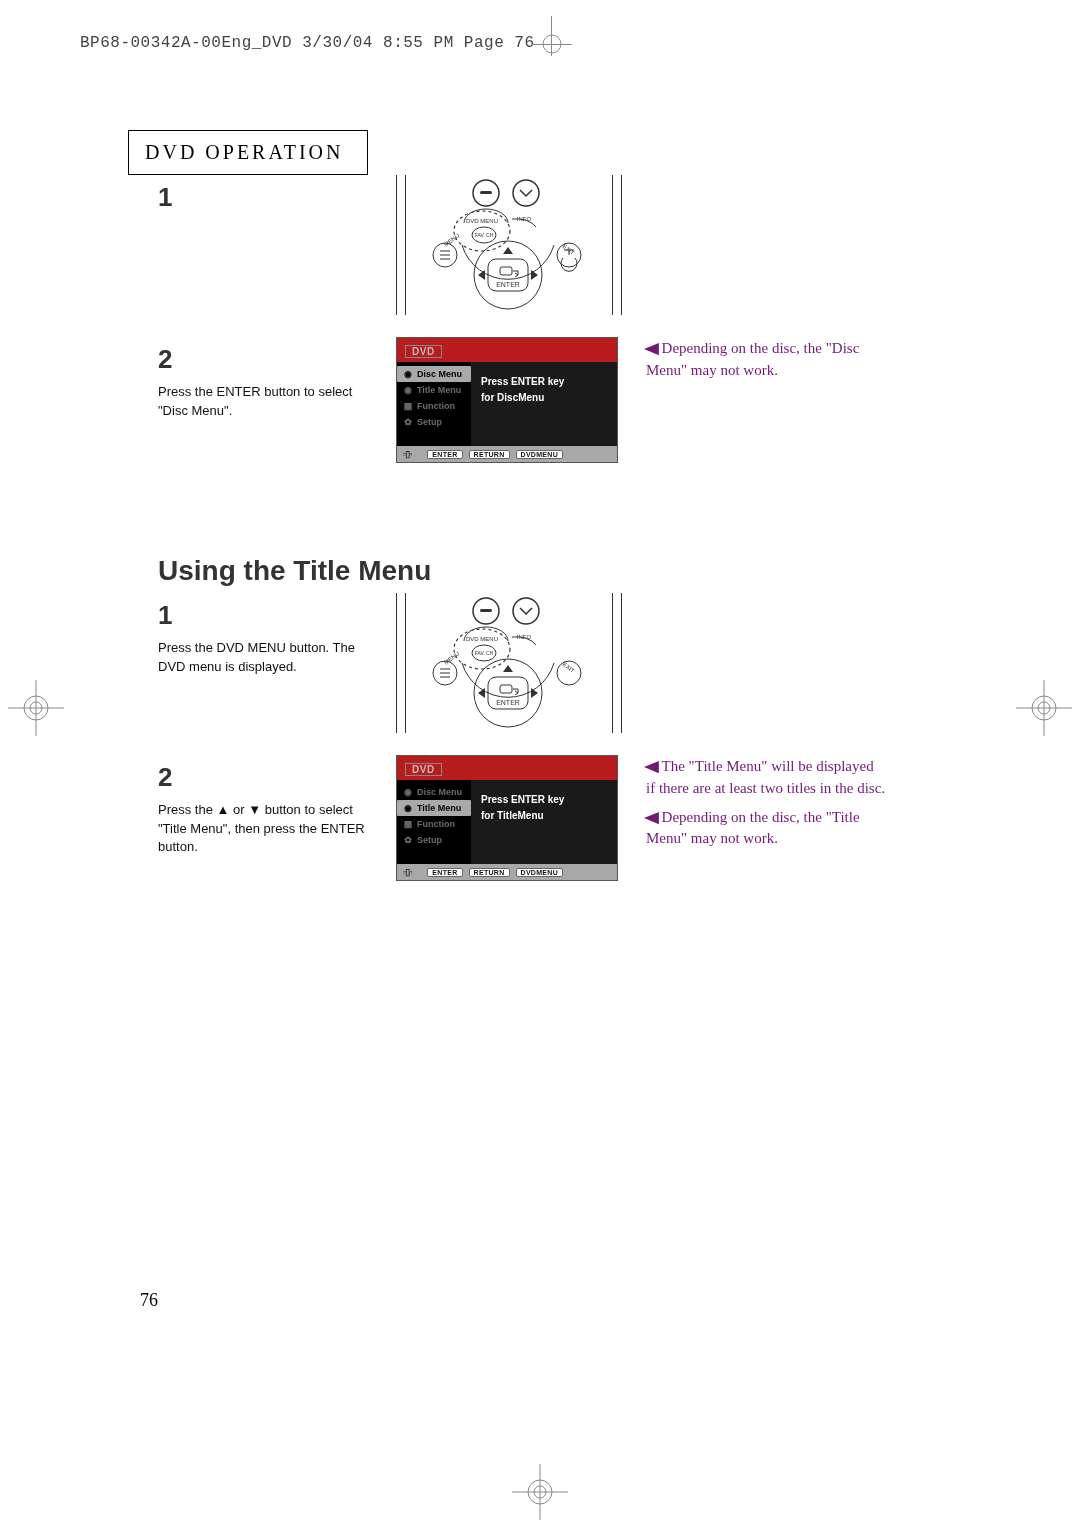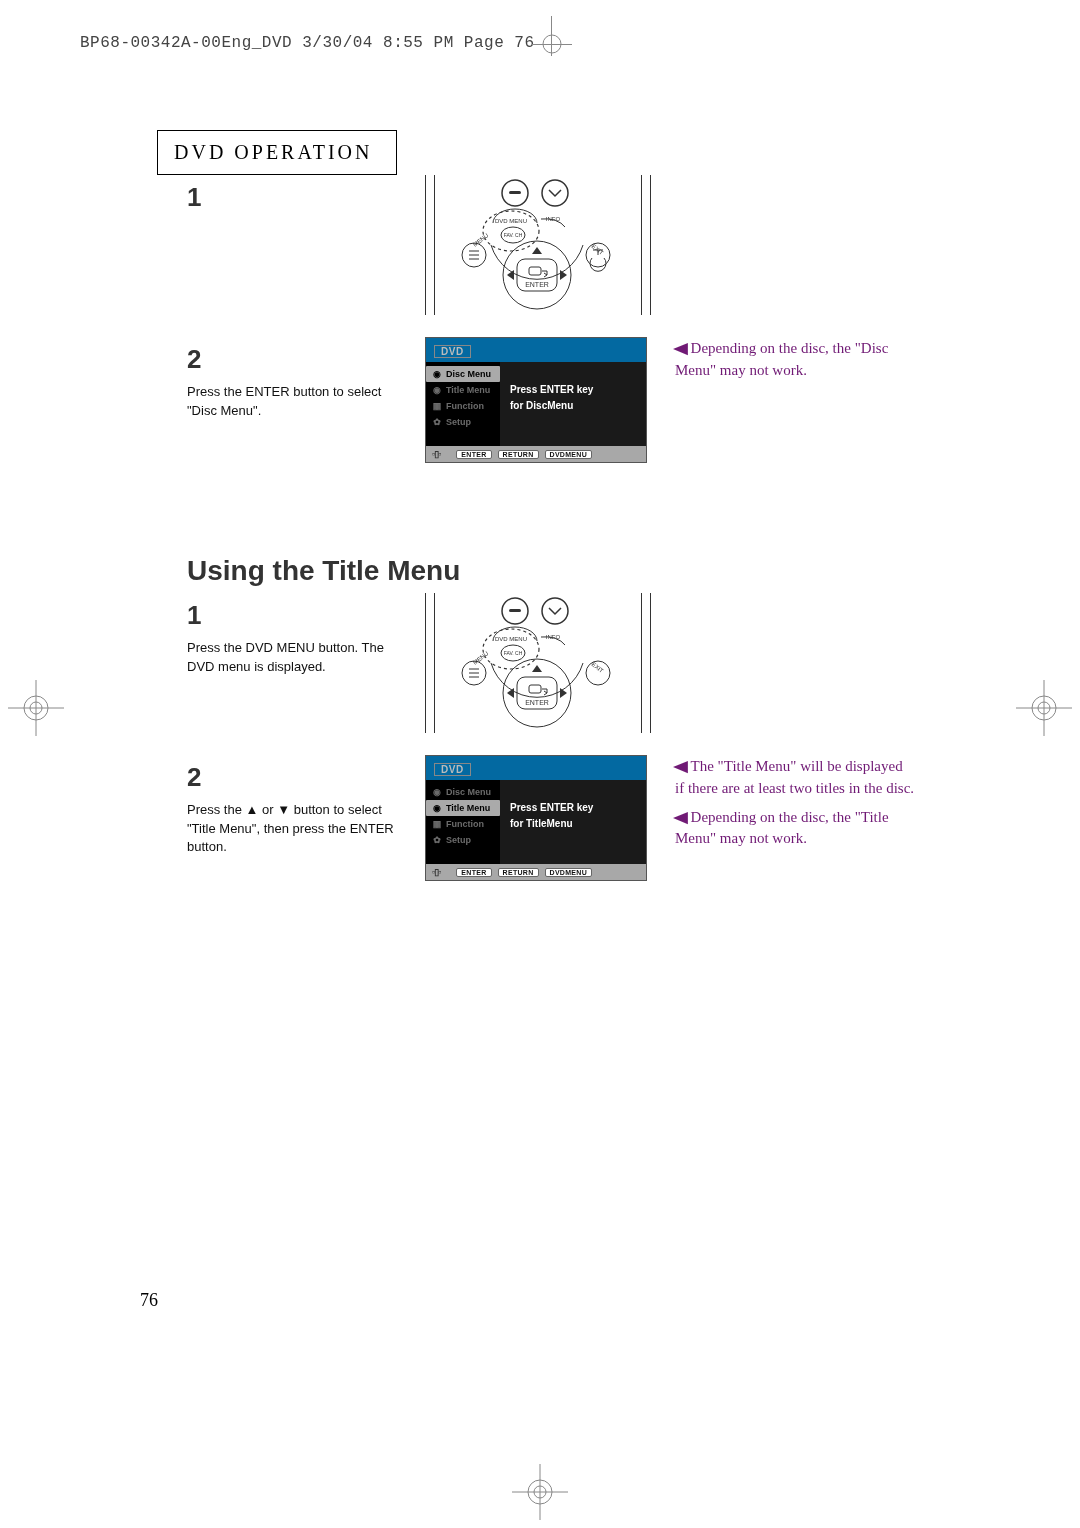--- a/index.html
+++ b/index.html
@@ -33,21 +33,21 @@
     content: "";
     position: absolute;
     background: #888;
   }
   .header-crop::before { left: 19px; top: 0; width: 1px; height: 40px; }
   .header-crop::after  { left: 0; top: 28px; width: 40px; height: 1px; }
   .header-crop svg { position:absolute; left:10px; top:18px; }
 
   .page {
     position: absolute;
-    left: 157px;
+    left: 128px;
     top: 130px;
     width: 800px;
   }
   .section-box {
     border: 1.5px solid #000;
     display: inline-block;
     padding: 10px 24px 10px 16px;
     font-family: Georgia, 'Times New Roman', serif;
     font-size: 20px;
     letter-spacing: 3px;
@@ -91,21 +91,21 @@
   .vbar { width: 1px; background: #333; }
   .remote-svg { width: 190px; }
 
   .osd {
     width: 220px;
     border: 1px solid #555;
     background: #1a1a1a;
     font-family: Arial, sans-serif;
   }
   .osd-head {
-    background: #0369a1;
+    background: #b91c1c;
     padding: 3px 8px;
   }
   .osd-head span {
     border: 1px solid #888;
     color: #bbb;
     font-size: 10px;
     font-weight: 700;
     padding: 0 6px;
     letter-spacing: 0.5px;
   }
@@ -134,21 +134,21 @@
   .osd-item.sel {
     background: #aaa;
     color: #000;
     border-radius: 1px;
   }
   .osd-main {
     flex: 1;
     color: #fff;
     font-size: 10px;
     font-weight: 700;
-    padding: 20px 10px;
+    padding: 12px 10px;
     line-height: 1.6;
   }
   .osd-foot {
     background: #a8a8a8;
     display: flex;
     align-items: center;
     gap: 6px;
     padding: 3px 6px;
     font-size: 8px;
     font-weight: 700;

